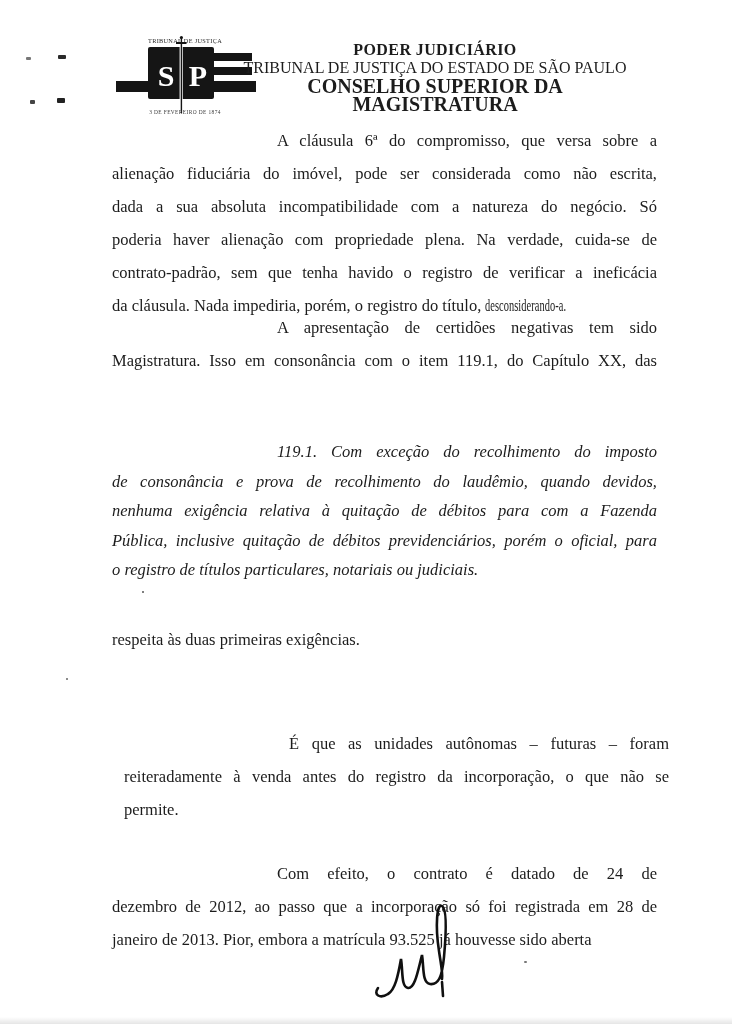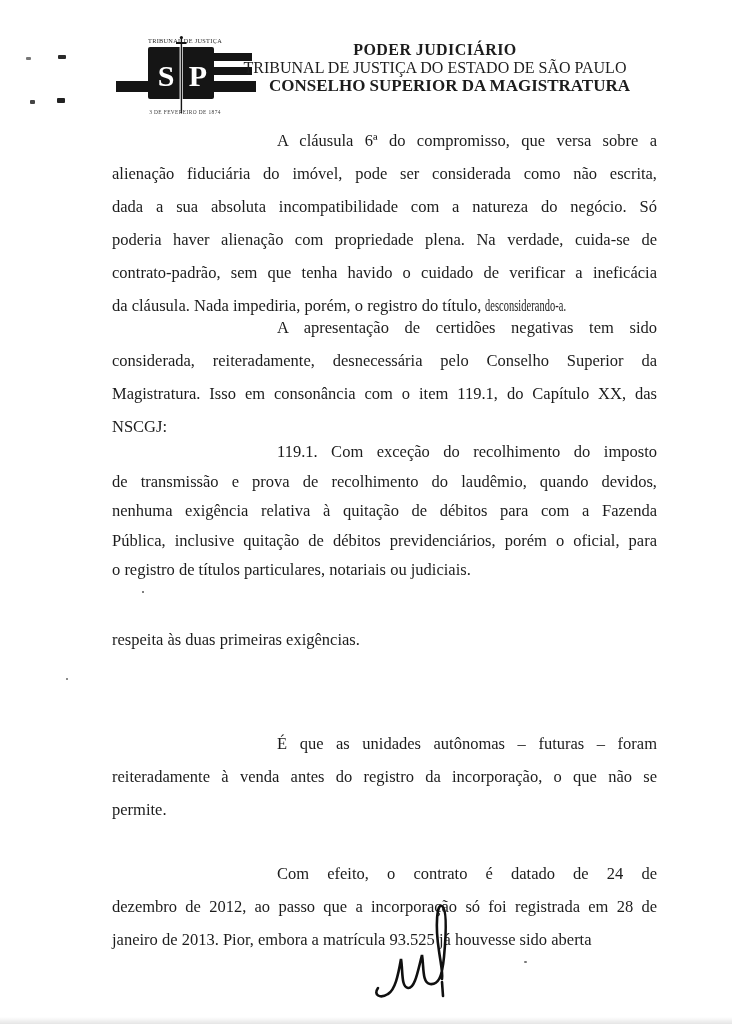--- a/index.html
+++ b/index.html
@@ -8,31 +8,31 @@
     overflow:hidden;font-family:"Liberation Serif", serif;color:#1c1c1c;
   }
   .page::after{
     content:"";position:absolute;left:0;bottom:0;width:100%;height:7px;
     background:linear-gradient(to bottom, rgba(0,0,0,0), rgba(0,0,0,0.10));
   }
   
   .header-text{position:absolute;left:240px;top:40px;width:390px;text-align:center;}
   .ht1{font-size:16px;font-weight:bold;letter-spacing:0.4px;line-height:19px;}
   .ht2{font-size:16px;line-height:18px;}
-  .ht3{font-size:17px;font-weight:bold;line-height:18px;text-align:right;}
+  .ht3{font-size:20px;font-weight:bold;line-height:18px;}
   .logo{position:absolute;left:110px;top:33px;}
   
   .para{position:absolute;left:112px;width:545px;}
   .line{height:33px;line-height:33px;font-size:16.5px;overflow:visible;}
   .jl{text-align:justify;text-align-last:justify;}
   .ll{text-align:center;text-align-last:left;}
   .fl{text-indent:165px;}
   .p1{top:124px;} .p2{top:311px;} .pq{top:437px;}
-  .p4{top:623px;} .p5{top:727px;} .p6{top:857px;}
-  .quote .line{height:29.5px;line-height:29.5px;}
+  .p4{top:623px;} .p5{top:727px;margin-left:12px;} .p6{top:857px;}
+  .quote .line{font-style:italic;height:29.5px;line-height:29.5px;}
   .condensed{display:inline-block;transform:scaleX(0.63);transform-origin:left center;letter-spacing:0.1px;}
   
   .speck{position:absolute;border-radius:1px;}
   .sp1{left:26px;top:57px;width:5px;height:3px;background:#777;}
   .sp2{left:58px;top:55px;width:8px;height:4px;background:#2a2a2a;}
   .sp3{left:30px;top:100px;width:5px;height:4px;background:#444;}
   .sp4{left:57px;top:98px;width:8px;height:5px;background:#222;}
   .sp5{left:142px;top:591px;width:2px;height:2px;background:#555;}
   .sp6{left:66px;top:678px;width:2px;height:2px;background:#666;}
   .sp7{left:524px;top:961px;width:3px;height:2px;background:#777;}
@@ -63,34 +63,32 @@
     <div class="ht1">PODER JUDICIÁRIO</div>
     <div class="ht2">TRIBUNAL DE JUSTIÇA DO ESTADO DE SÃO PAULO</div>
     <div class="ht3">CONSELHO SUPERIOR DA MAGISTRATURA</div>
   </div>
 
   <div class="para p1">
     <div class="line jl fl">A cláusula 6ª do compromisso, que versa sobre a</div>
     <div class="line jl">alienação fiduciária do imóvel, pode ser considerada como não escrita,</div>
     <div class="line jl">dada a sua absoluta incompatibilidade com a natureza do negócio. Só</div>
     <div class="line jl">poderia haver alienação com propriedade plena. Na verdade, cuida-se de</div>
-    <div class="line jl">contrato-padrão, sem que tenha havido o cuidado de verificar a ineficácia</div>
+    <div class="line jl">contrato-padrão, sem que tenha havido o registro de verificar a ineficácia</div>
     <div class="line ll"><span>da cláusula. Nada impediria, porém, o registro do título, </span><span class="condensed">desconsiderando-a.</span></div>
   </div>
 
   <div class="para p2">
     <div class="line jl fl">A apresentação de certidões negativas tem sido</div>
-    <div class="line jl">considerada, reiteradamente, desnecessária pelo Conselho Superior da</div>
     <div class="line jl">Magistratura. Isso em consonância com o item 119.1, do Capítulo XX, das</div>
-    <div class="line ll">NSCGJ:</div>
   </div>
 
   <div class="para pq quote">
     <div class="line jl fl">119.1. Com exceção do recolhimento do imposto</div>
-    <div class="line jl">de transmissão e prova de recolhimento do laudêmio, quando devidos,</div>
+    <div class="line jl">de consonância e prova de recolhimento do laudêmio, quando devidos,</div>
     <div class="line jl">nenhuma exigência relativa à quitação de débitos para com a Fazenda</div>
     <div class="line jl">Pública, inclusive quitação de débitos previdenciários, porém o oficial, para</div>
     <div class="line ll">o registro de títulos particulares, notariais ou judiciais.</div>
   </div>
 
   <div class="para p4">
     <div class="line ll">respeita às duas primeiras exigências.</div>
   </div>
 
   <div class="para p5">

